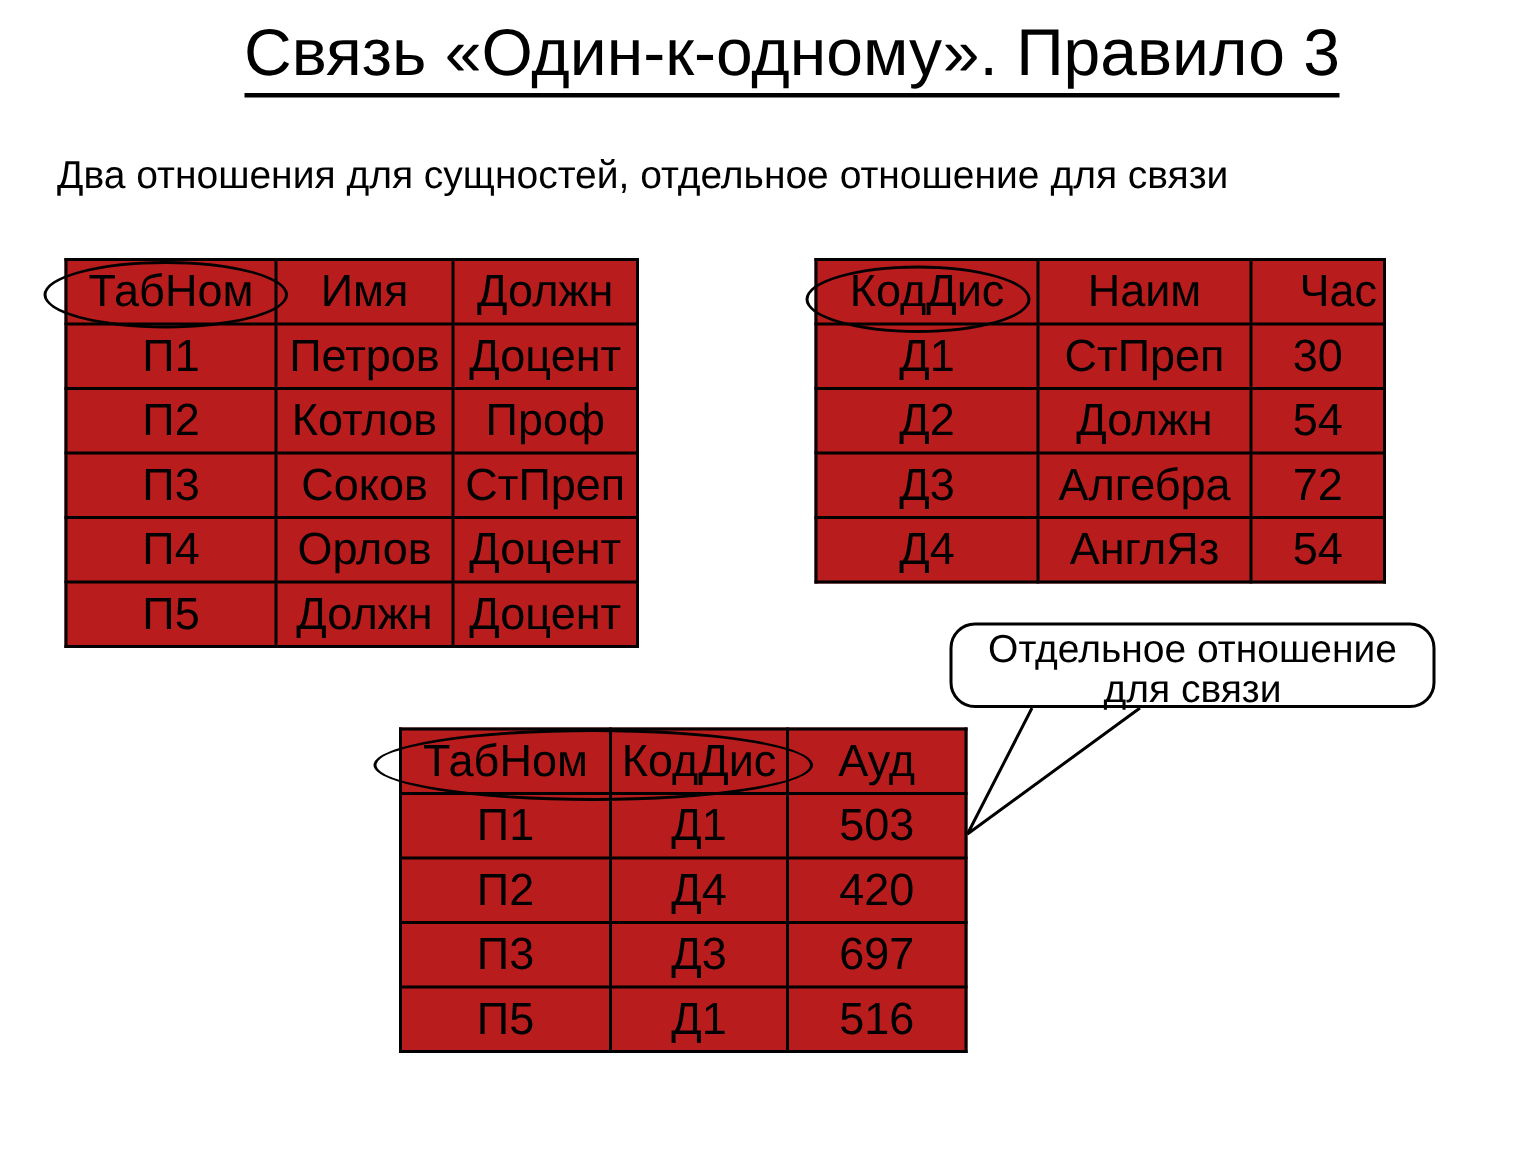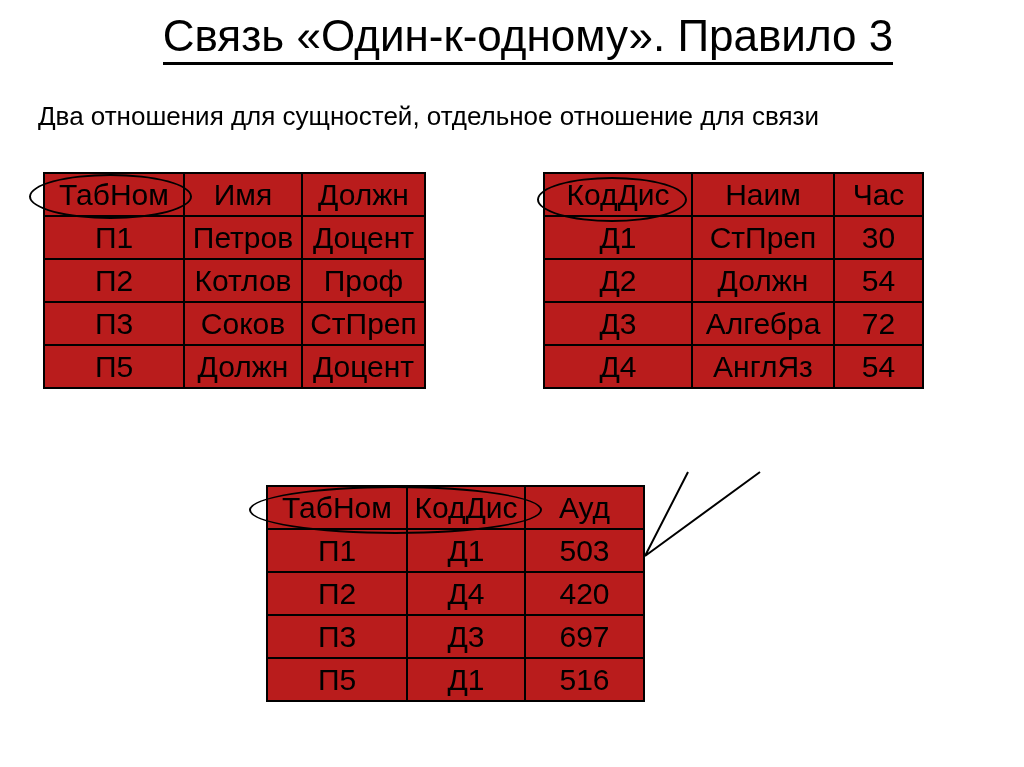--- a/index.html
+++ b/index.html
@@ -53,21 +53,21 @@
     padding: 0 4px;
     overflow: hidden;
   }
   #table-teachers    { left: 27px;  top: 172px; width: 381px; }
   #table-teachers    th:nth-child(1){ width: 140px; }
   #table-teachers    th:nth-child(2){ width: 118px; }
   #table-teachers    th:nth-child(3){ width: 123px; }
   #table-disciplines { left: 527px; top: 172px; width: 379px; }
   #table-disciplines th:nth-child(1){ width: 148px; }
   #table-disciplines th:nth-child(2){ width: 142px; }
-  #table-disciplines th:nth-child(3){ width: 89px;  }
+  #table-disciplines th:nth-child(3){ width: 89px; text-align: right;  }
   #table-link        { left: 250px; top: 485px; width: 377px; }
   #table-link        th:nth-child(1){ width: 140px; }
   #table-link        th:nth-child(2){ width: 118px; }
   #table-link        th:nth-child(3){ width: 119px; }
   .key-ellipse {
     position: absolute;
     border: 2.5px solid #000;
     border-radius: 50%;
     background: transparent;
     pointer-events: none;
@@ -123,20 +123,25 @@
           <td>П2</td>
           <td>Котлов</td>
           <td>Проф</td>
         </tr>
         <tr>
           <td>П3</td>
           <td>Соков</td>
           <td>СтПреп</td>
         </tr>
         <tr>
+          <td>П4</td>
+          <td>Орлов</td>
+          <td>Доцент</td>
+        </tr>
+        <tr>
           <td>П5</td>
           <td>Должн</td>
           <td>Доцент</td>
         </tr>
       </tbody>
     </table>
 
   <table class="rel" id="table-disciplines">
       <thead>
         <tr>
@@ -202,14 +207,18 @@
     </table>
 
   <div class="key-ellipse" id="ellipse-teachers-key"></div>
   <div class="key-ellipse" id="ellipse-disciplines-key"></div>
   <div class="key-ellipse" id="ellipse-link-key"></div>
 
   <svg class="tail-svg" viewBox="0 0 1024 767" xmlns="http://www.w3.org/2000/svg">
     <polyline points="672,472 629,556 744,472" fill="none" stroke="#000000" stroke-width="2"></polyline>
   </svg>
 
+  <div class="callout">
+    <div>Отдельное отношение</div>
+    <div>для связи</div>
+  </div>
 
 </div>
 
 </body></html>

